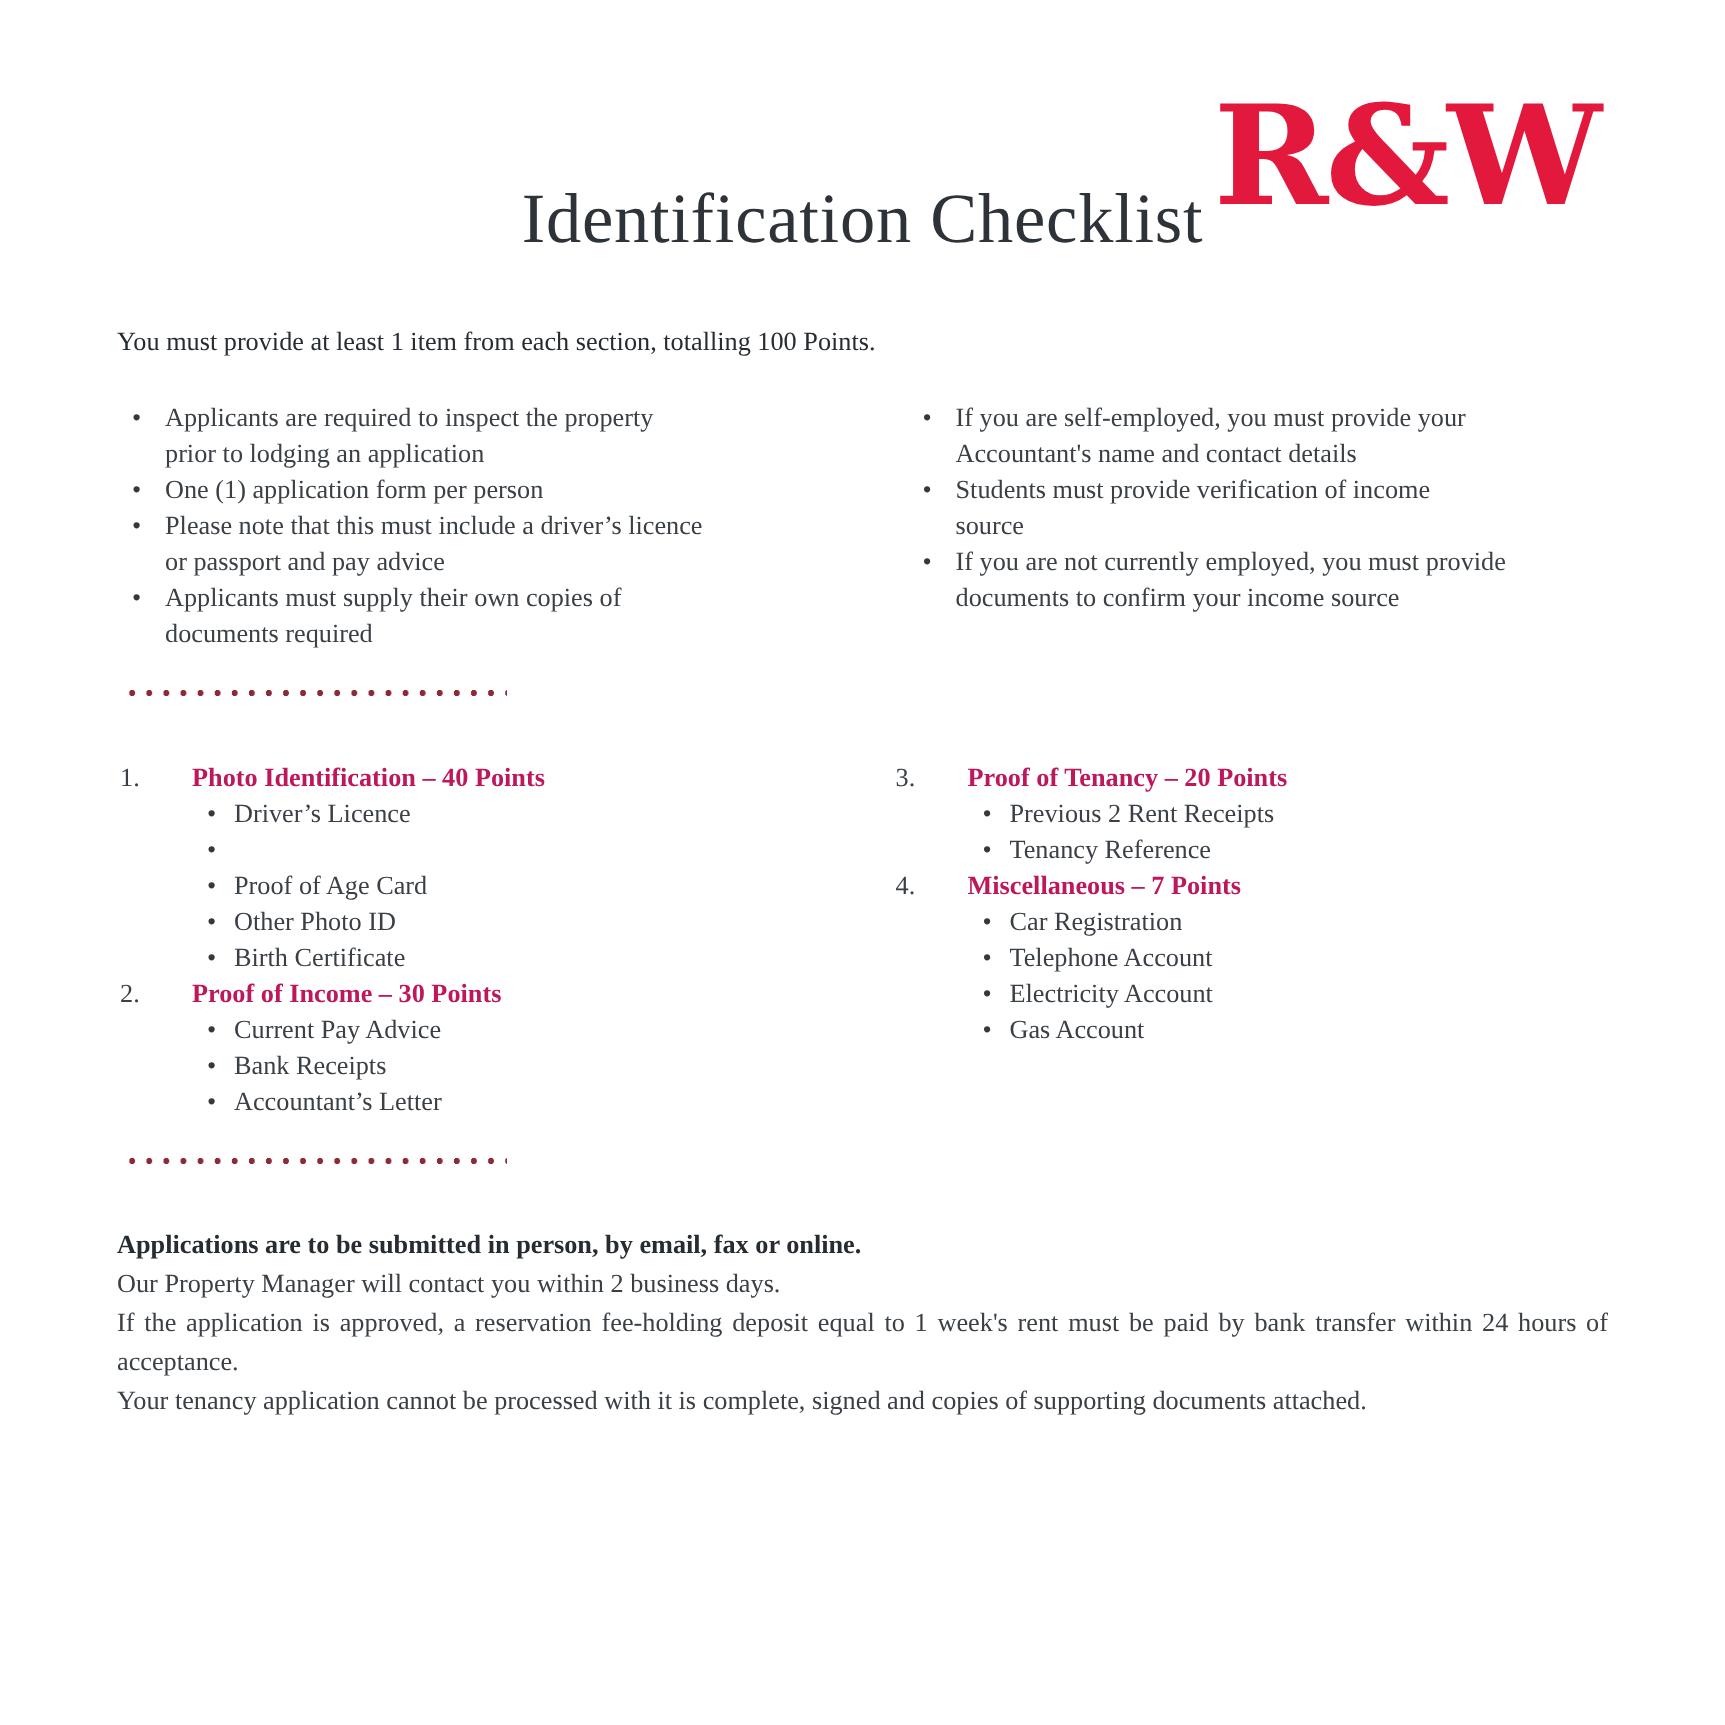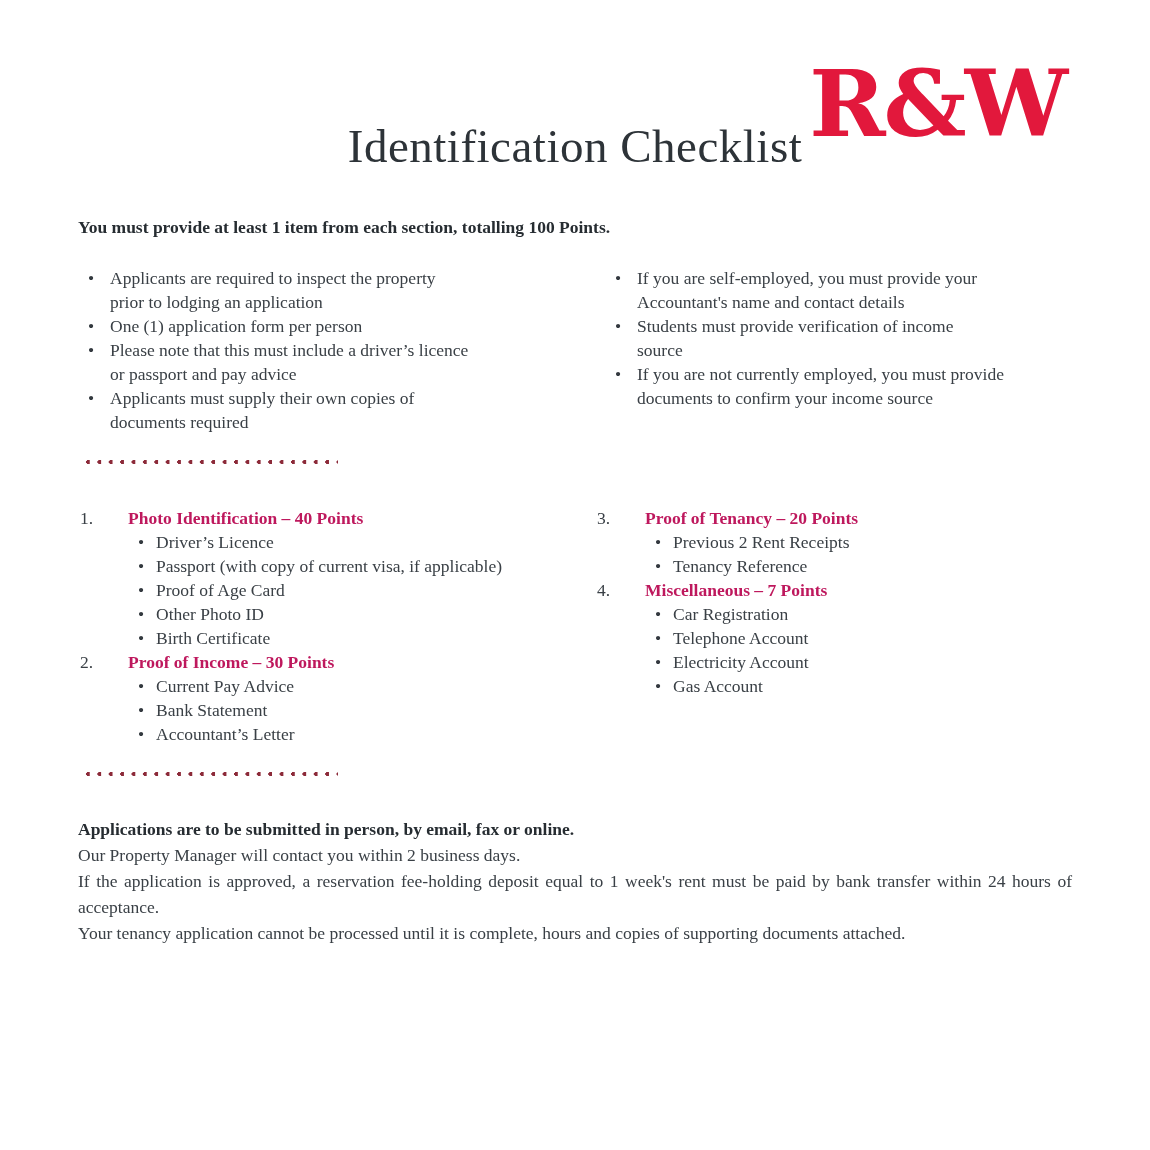--- a/index.html
+++ b/index.html
@@ -36,21 +36,21 @@
     font-size: 47px;
     line-height: 56px;
     font-weight: 400;
     text-align: center;
     color: #2d3338;
     letter-spacing: 0.5px;
   }
 
   
   .intro { margin-top: 40px; font-size: 17.5px; line-height: 26px; }
-  .intro .bold-line { font-weight: 700; color: #262c31; }
+  .intro .bold-line { font-weight: 400; color: #262c31; }
 
   
   .notes-row { display: flex; margin-top: 26px; }
   .notes-col { width: 527px; flex: 0 0 auto; }
   .notes-col.right { width: auto; flex: 1 1 auto; }
   ul.notes { list-style: none; margin: 0; padding: 0; }
   ul.notes li { display: flex; font-size: 17.5px; line-height: 24px; }
   ul.notes .mk { width: 22px; flex: 0 0 auto; padding-left: 10px; color: #33393f; }
   ul.notes .tx { white-space: pre-line; }
 
@@ -151,21 +151,20 @@
           <span class="num">1.</span>
           <span class="head">Photo Identification – 40 Points</span>
         </div>
         <ul class="subitems">
           <li>
             <span class="mk">•</span>
             <span class="tx">Driver’s Licence</span>
           </li>
           <li>
             <span class="mk">•</span>
-            <span class="tx">Passport (with copy of current visa, if applicable)</span>
           </li>
           <li>
             <span class="mk">•</span>
             <span class="tx">Proof of Age Card</span>
           </li>
           <li>
             <span class="mk">•</span>
             <span class="tx">Other Photo ID</span>
           </li>
           <li>
@@ -180,21 +179,21 @@
           <span class="num">2.</span>
           <span class="head">Proof of Income – 30 Points</span>
         </div>
         <ul class="subitems">
           <li>
             <span class="mk">•</span>
             <span class="tx">Current Pay Advice</span>
           </li>
           <li>
             <span class="mk">•</span>
-            <span class="tx">Bank Statement</span>
+            <span class="tx">Bank Receipts</span>
           </li>
           <li>
             <span class="mk">•</span>
             <span class="tx">Accountant’s Letter</span>
           </li>
         </ul>
       </div>
 
     </div>
     <div class="numbered-col right">
@@ -243,16 +242,16 @@
 
     </div>
   </div>
 
   <div class="dots second"></div>
 
   <div class="footer">
     <p class="bold-line">Applications are to be submitted in person, by email, fax or online.</p>
     <p>Our Property Manager will contact you within 2 business days.</p>
     <p class="justified">If the application is approved, a reservation fee-holding deposit equal to 1 week's rent must be paid by bank transfer within 24 hours of acceptance.</p>
-    <p>Your tenancy application cannot be processed until it is complete, hours and copies of supporting documents attached.</p>
+    <p>Your tenancy application cannot be processed with it is complete, signed and copies of supporting documents attached.</p>
   </div>
 
 </div>
 
 </body></html>

